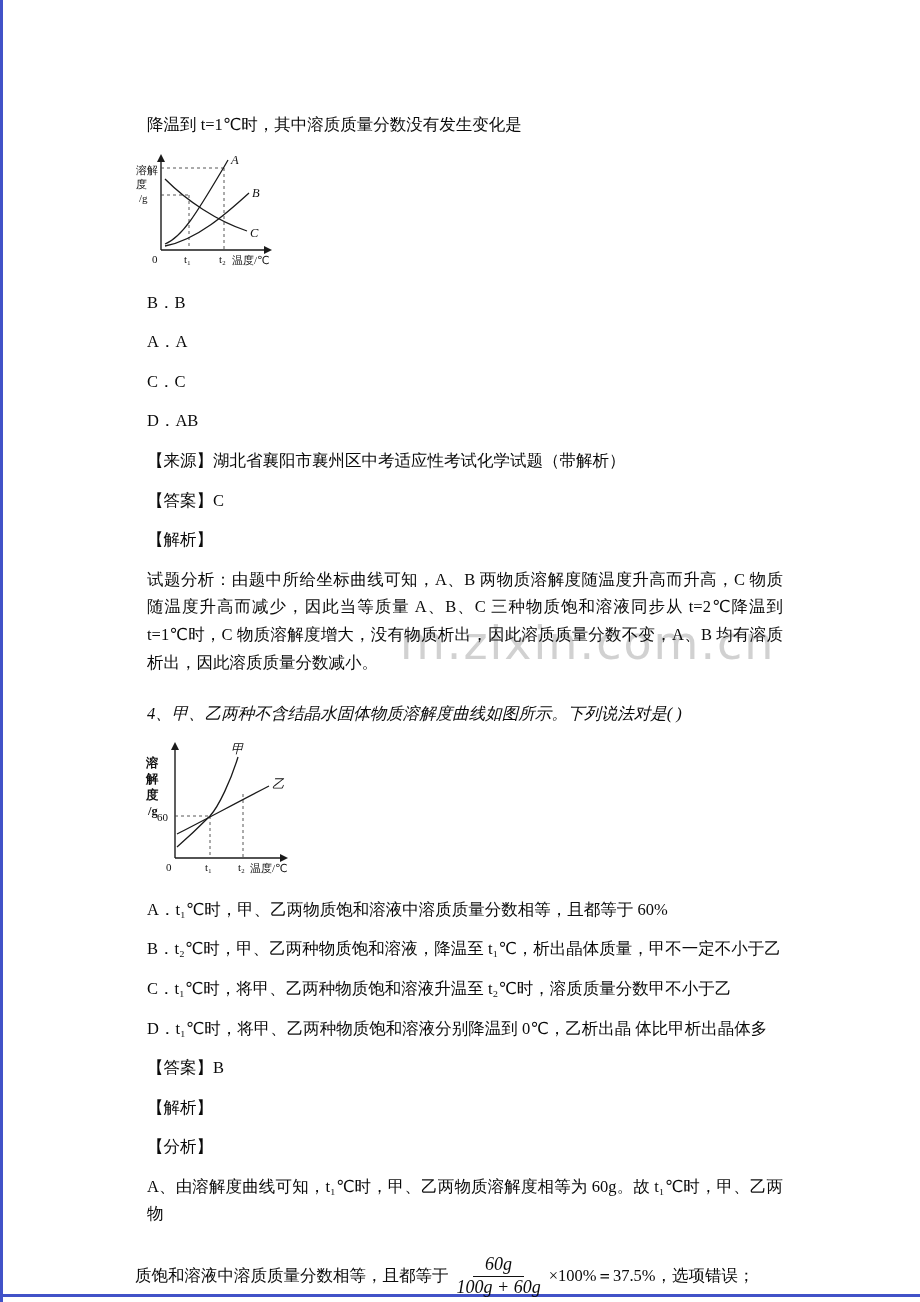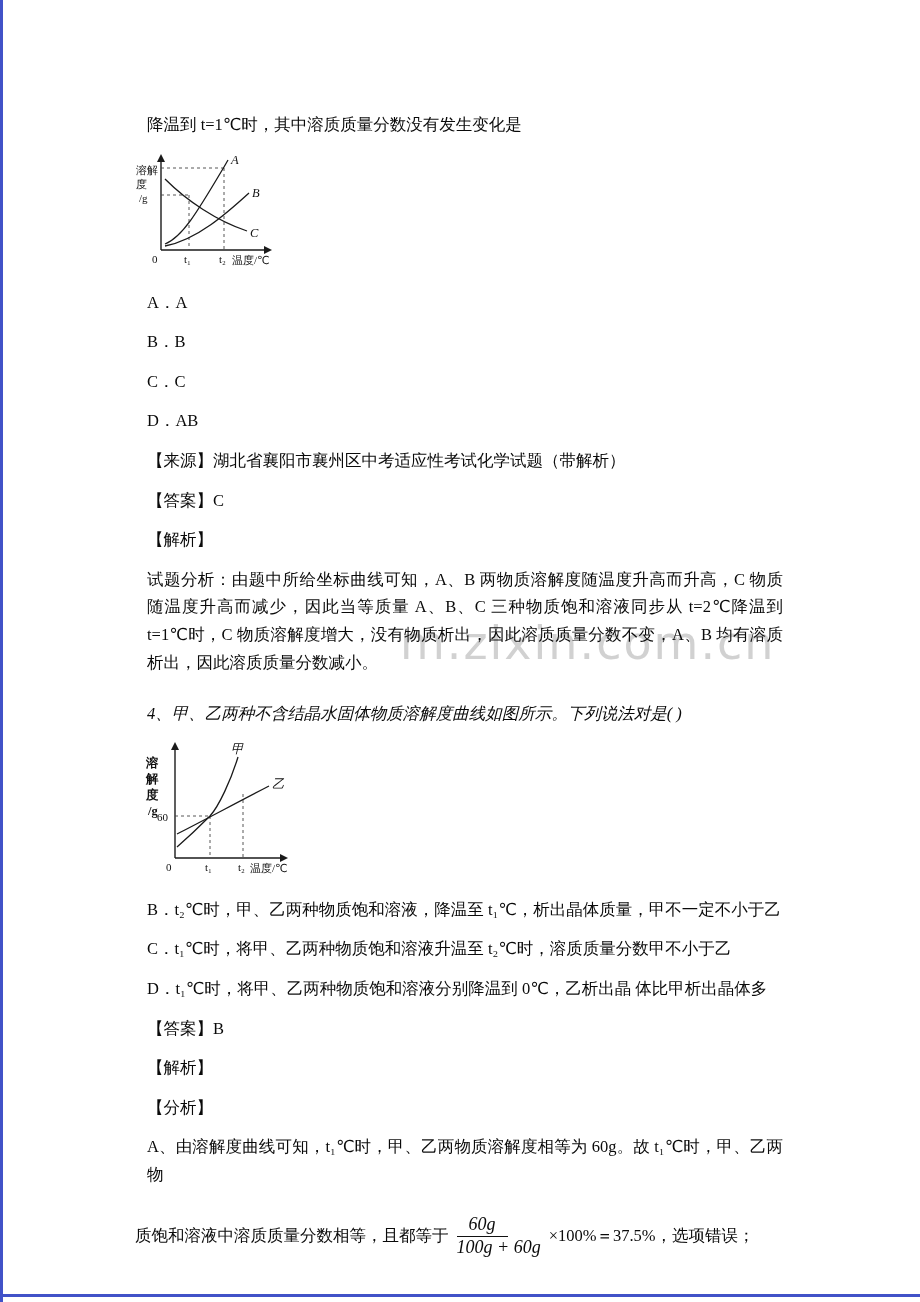--- a/index.html
+++ b/index.html
@@ -32,21 +32,21 @@
   svg text { font-size: 11px; font-family: "Liberation Serif", "DejaVu Sans", serif; fill: #111; }
   .ax   { stroke: #1a1a1a; stroke-width: 1.4; }
   .cv   { stroke: #1a1a1a; stroke-width: 1.3; fill: none; }
   .dash { stroke: #444; stroke-width: 0.9; stroke-dasharray: 3 3; fill: none; }
   .arrow { fill: #1a1a1a; }
   .curve-label { font-style: italic; font-size: 12.5px; }
   .ylab2 { font-weight: bold; font-size: 12.5px; }
   .tick  { font-size: 11px; }
 
   .frac-line { display: flex; align-items: center; font-size: 16.5px; margin-top: 22px; min-height: 52px; }
-  .frac { display: inline-flex; flex-direction: column; align-items: flex-start; margin: 0 8px;
+  .frac { display: inline-flex; flex-direction: column; align-items: center; margin: 0 8px;
           font-style: italic; font-size: 18px; line-height: 1.2; }
   .frac .num { padding: 0 12px; border-bottom: 1.4px solid #111; }
 </style>
 </head>
 <body>
 
 <div>
   <div class="edge-left"></div>
   <div class="edge-bottom"></div>
   <div class="watermark">m.zixin.com.cn</div>
@@ -80,22 +80,22 @@
         <text x="4" y="51">/g</text>
 
         <text class="tick" x="17" y="112">0</text>
         <text class="tick" x="49" y="112">t₁</text>
         <text class="tick" x="84" y="112">t₂</text>
         <text class="tick" x="97" y="113">温度/℃</text>
       </svg>
     </figure>
 
     <div class="options">
+      <div class="opt">B．B</div>
       <div class="opt">A．A</div>
-      <div class="opt">B．B</div>
       <div class="opt">C．C</div>
       <div class="opt">D．AB</div>
     </div>
 
     <p>【来源】湖北省襄阳市襄州区中考适应性考试化学试题（带解析）</p>
     <p>【答案】C</p>
     <p>【解析】</p>
     <p class="para">试题分析：由题中所给坐标曲线可知，A、B 两物质溶解度随温度升高而升高，C 物质随温度升高而减少，因此当等质量 A、B、C 三种物质饱和溶液同步从 t=2℃降温到 t=1℃时，C 物质溶解度增大，没有物质析出，因此溶质质量分数不变，A、B 均有溶质析出，因此溶质质量分数减小。</p>
 
     <p class="stem">4、甲、乙两种不含结晶水固体物质溶解度曲线如图所示。下列说法对是( )</p>
@@ -124,20 +124,21 @@
 
         <text class="tick" x="22" y="81">60</text>
         <text class="tick" x="31" y="131">0</text>
         <text class="tick" x="70" y="131">t₁</text>
         <text class="tick" x="103" y="131">t₂</text>
         <text class="tick" x="115" y="132">温度/℃</text>
       </svg>
     </figure>
 
     <div class="options">
+      <div class="opt">A．t₁℃时，甲、乙两物质饱和溶液中溶质质量分数相等，且都等于 60%</div>
       <div class="opt">B．t₂℃时，甲、乙两种物质饱和溶液，降温至 t₁℃，析出晶体质量，甲不一定不小于乙</div>
       <div class="opt">C．t₁℃时，将甲、乙两种物质饱和溶液升温至 t₂℃时，溶质质量分数甲不小于乙</div>
       <div class="opt">D．t₁℃时，将甲、乙两种物质饱和溶液分别降温到 0℃，乙析出晶 体比甲析出晶体多</div>
     </div>
 
     <p>【答案】B</p>
     <p>【解析】</p>
     <p>【分析】</p>
 
     <p class="para">A、由溶解度曲线可知，t₁℃时，甲、乙两物质溶解度相等为 60g。故 t₁℃时，甲、乙两物</p>

